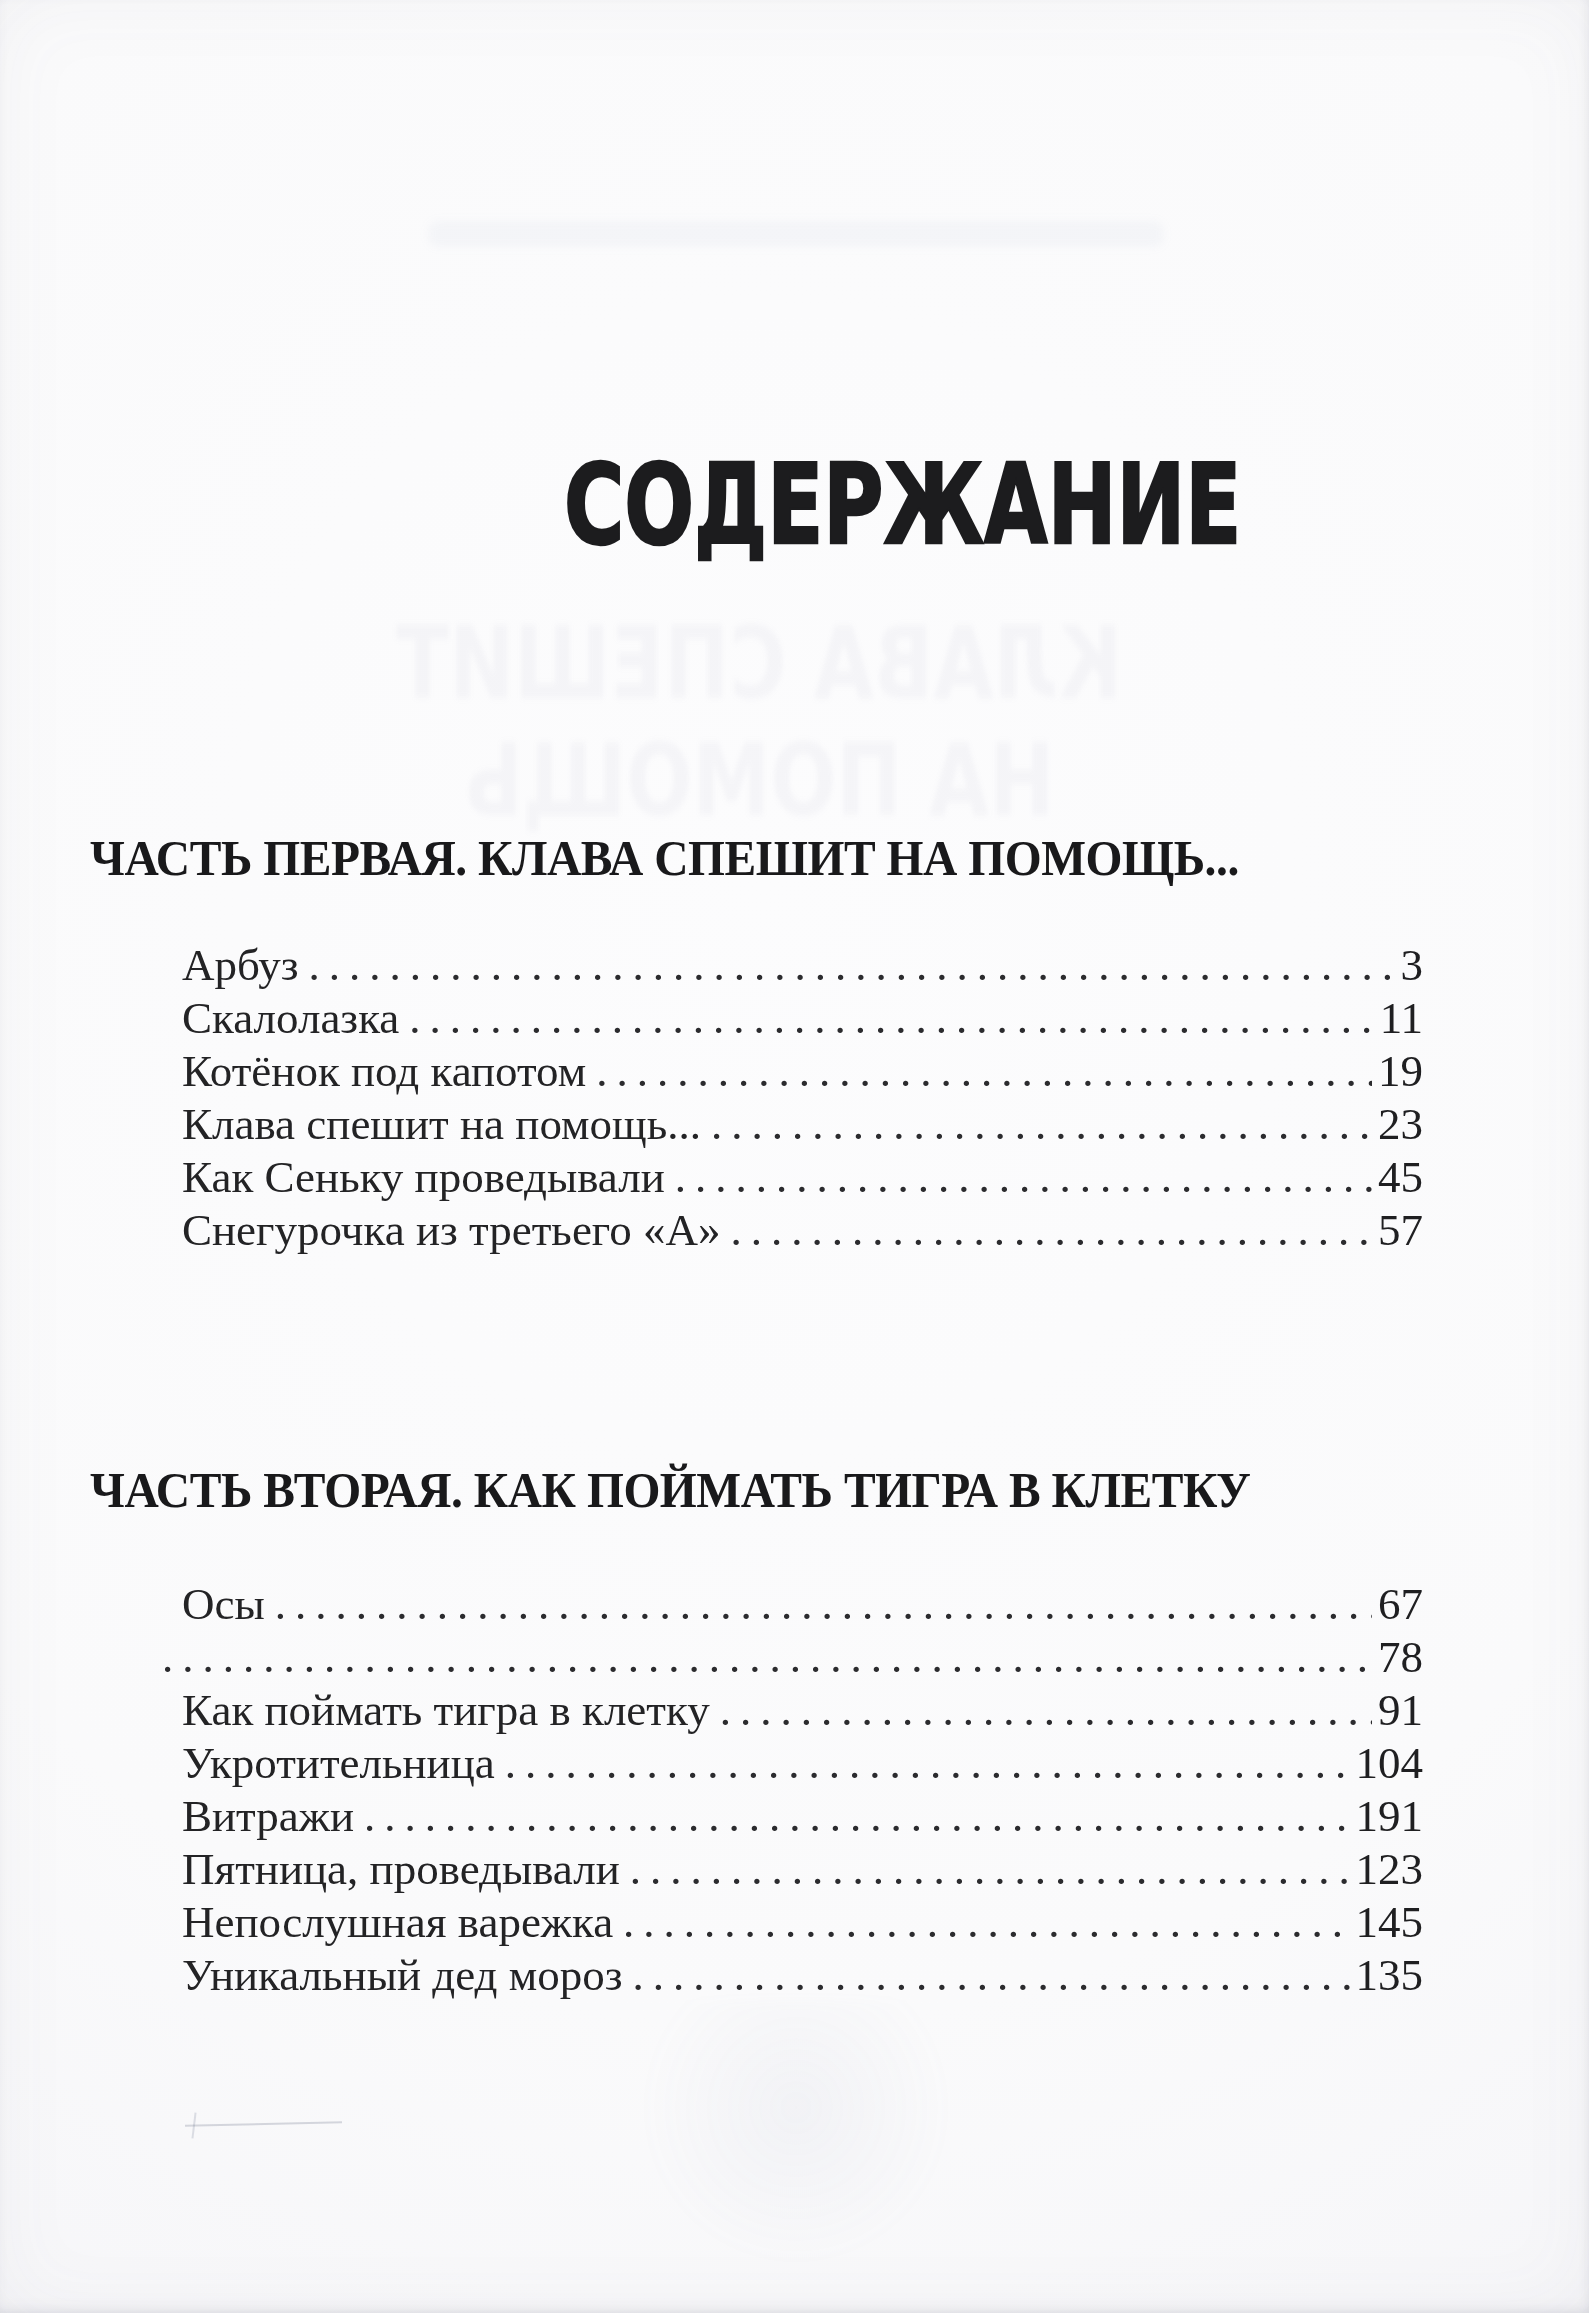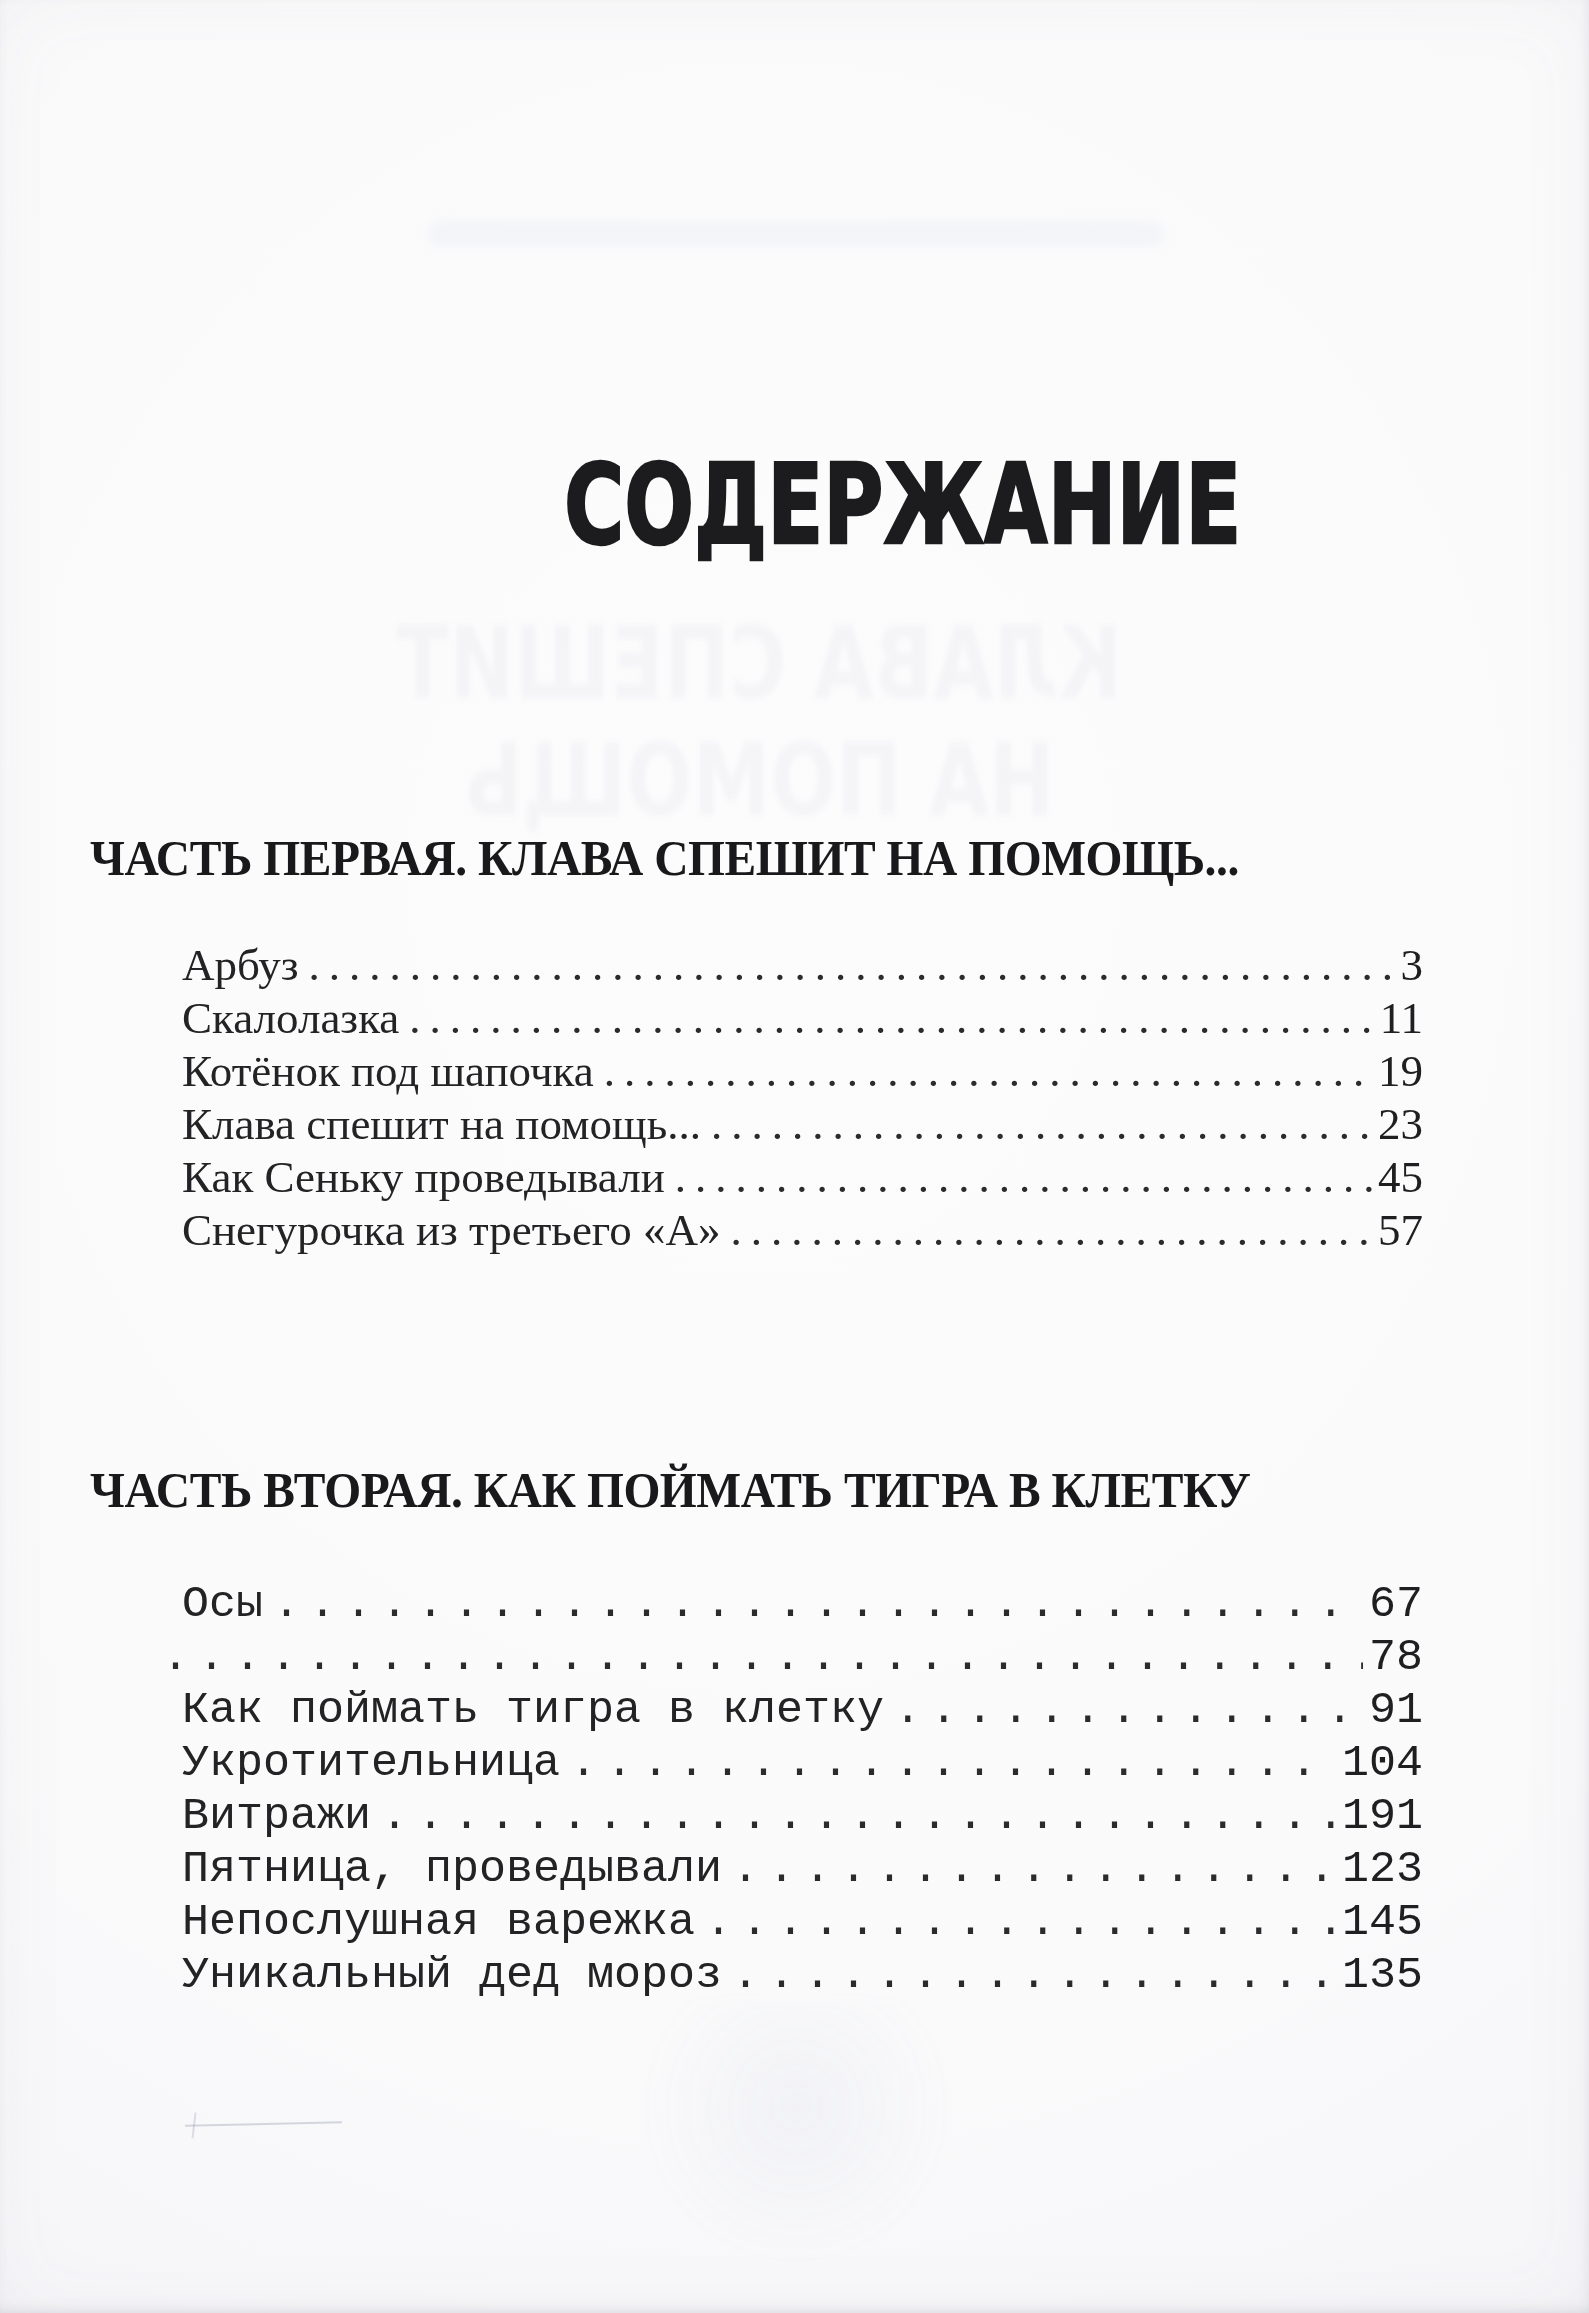--- a/index.html
+++ b/index.html
@@ -109,21 +109,21 @@
   .section-heading.h1 { top: 830px; }
   .section-heading.h2 { top: 1462px; }
 
   
   .entries {
     position: absolute;
     left: 152px;
     width: 1271px;
   }
   .entries.list1 { top: 939px; }
-  .entries.list2 { top: 1578px; font-family: Liberation Mono, monospace; }
+  .entries.list2 { top: 1578px; }
   .entry {
     display: flex;
     align-items: baseline;
     height: 53px;
     font-size: 45px;
     line-height: 53px;
     white-space: nowrap;
     color: #232325;
   }
   .entry-title { flex: 0 0 auto; margin-left: 30px; }
@@ -168,21 +168,21 @@
         <span class="entry-page">3</span>
       </div>
 
       <div class="entry">
         <span class="entry-title">Скалолазка</span>
         <span class="leader"></span>
         <span class="entry-page">11</span>
       </div>
 
       <div class="entry">
-        <span class="entry-title">Котёнок под шапочка</span>
+        <span class="entry-title">Котёнок под капотом</span>
         <span class="leader"></span>
         <span class="entry-page">19</span>
       </div>
 
 
       <div class="entry">
         <span class="entry-title">Клава спешит на помощь...</span>
         <span class="leader"></span>
         <span class="entry-page">23</span>
       </div>

